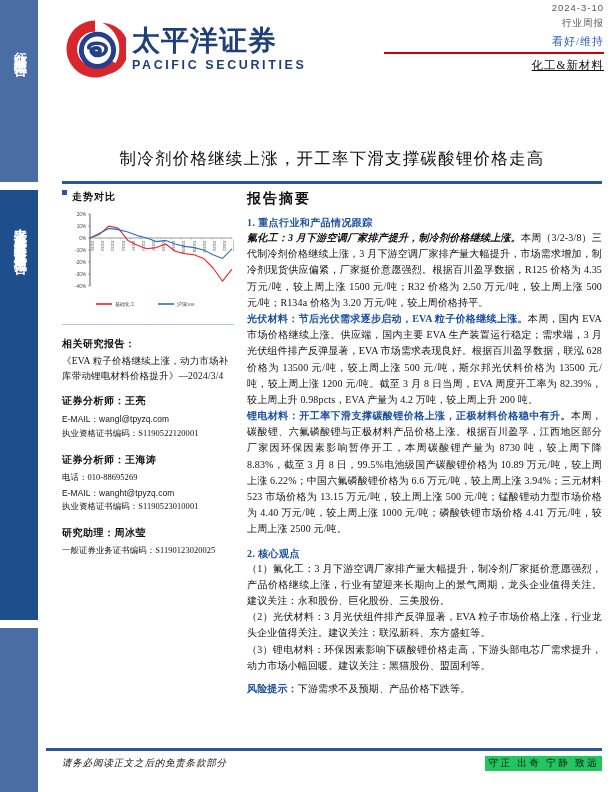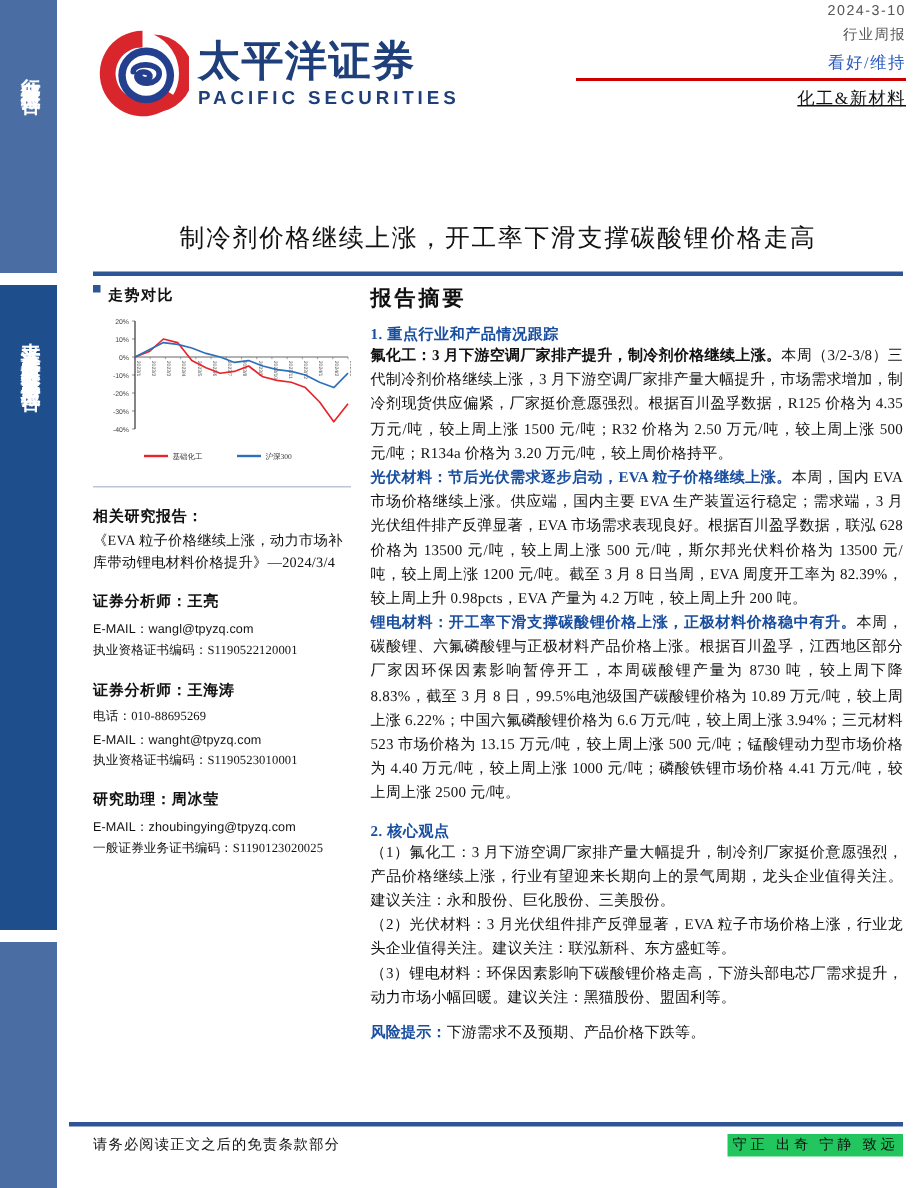--- a/index.html
+++ b/index.html
@@ -272,20 +272,21 @@
     top: 756px;
     width: 540px;
     display: flex;
     justify-content: space-between;
     align-items: center;
   }
   .foot-left {
     font-size: 9.5px;
     color: #111111;
     letter-spacing: 0.8px;
+    font-style: italic;
   }
   .foot-right {
     font-size: 9.5px;
     color: #111111;
     letter-spacing: 2.5px;
     background: #22c55e;
     padding: 1px 3px;
   }
 </style>
 </head>
@@ -402,31 +403,30 @@
         <div class="an-line-cn">执业资格证书编码：S1190522120001</div>
       </div>
       <div class="an-block">
         <div class="an-name">证券分析师：王海涛</div>
         <div class="an-line-cn">电话：010-88695269</div>
         <div class="an-line">E-MAIL：wanght@tpyzq.com</div>
         <div class="an-line-cn">执业资格证书编码：S1190523010001</div>
       </div>
       <div class="an-block">
         <div class="an-name">研究助理：周冰莹</div>
-        <div class="an-line">E-MAIL：zhoubingying@tpyzq.com</div>
         <div class="an-line-cn">一般证券业务证书编码：S1190123020025</div>
       </div>
     </div>
 </div>
 
 <div class="col-right">
   <div class="sum-title">报告摘要</div>
   <div class="sum-h">1. 重点行业和产品情况跟踪</div>
   <div id="summary-blocks">
-      <p class="sum-p"><span class="blk-b" style="color: rgb(17, 17, 17);">氟化工：3 月下游空调厂家排产提升，制冷剂价格继续上涨。</span><span>本周（3/2-3/8）三代制冷剂价格继续上涨，3 月下游空调厂家排产量大幅提升，市场需求增加，制冷剂现货供应偏紧，厂家挺价意愿强烈。根据百川盈孚数据，R125 价格为 4.35 万元/吨，较上周上涨 1500 元/吨；R32 价格为 2.50 万元/吨，较上周上涨 500 元/吨；R134a 价格为 3.20 万元/吨，较上周价格持平。</span></p>
+      <p class="sum-p"><span class="blk-b" style="color: rgb(17, 17, 17); font-style: italic;">氟化工：3 月下游空调厂家排产提升，制冷剂价格继续上涨。</span><span>本周（3/2-3/8）三代制冷剂价格继续上涨，3 月下游空调厂家排产量大幅提升，市场需求增加，制冷剂现货供应偏紧，厂家挺价意愿强烈。根据百川盈孚数据，R125 价格为 4.35 万元/吨，较上周上涨 1500 元/吨；R32 价格为 2.50 万元/吨，较上周上涨 500 元/吨；R134a 价格为 3.20 万元/吨，较上周价格持平。</span></p>
       <p class="sum-p"><span class="blk-b" style="color: rgb(26, 79, 160);">光伏材料：节后光伏需求逐步启动，EVA 粒子价格继续上涨。</span><span>本周，国内 EVA 市场价格继续上涨。供应端，国内主要 EVA 生产装置运行稳定；需求端，3 月光伏组件排产反弹显著，EVA 市场需求表现良好。根据百川盈孚数据，联泓 628 价格为 13500 元/吨，较上周上涨 500 元/吨，斯尔邦光伏料价格为 13500 元/吨，较上周上涨 1200 元/吨。截至 3 月 8 日当周，EVA 周度开工率为 82.39%，较上周上升 0.98pcts，EVA 产量为 4.2 万吨，较上周上升 200 吨。</span></p>
       <p class="sum-p"><span class="blk-b" style="color: rgb(26, 79, 160);">锂电材料：开工率下滑支撑碳酸锂价格上涨，正极材料价格稳中有升。</span><span>本周，碳酸锂、六氟磷酸锂与正极材料产品价格上涨。根据百川盈孚，江西地区部分厂家因环保因素影响暂停开工，本周碳酸锂产量为 8730 吨，较上周下降 8.83%，截至 3 月 8 日，99.5%电池级国产碳酸锂价格为 10.89 万元/吨，较上周上涨 6.22%；中国六氟磷酸锂价格为 6.6 万元/吨，较上周上涨 3.94%；三元材料 523 市场价格为 13.15 万元/吨，较上周上涨 500 元/吨；锰酸锂动力型市场价格为 4.40 万元/吨，较上周上涨 1000 元/吨；磷酸铁锂市场价格 4.41 万元/吨，较上周上涨 2500 元/吨。</span></p>
     </div>
   <div class="gap"></div>
   <div class="sum-h">2. 核心观点</div>
   <div id="summary-points">
       <p class="sum-p">（1）氟化工：3 月下游空调厂家排产量大幅提升，制冷剂厂家挺价意愿强烈，产品价格继续上涨，行业有望迎来长期向上的景气周期，龙头企业值得关注。建议关注：永和股份、巨化股份、三美股份。</p>
       <p class="sum-p">（2）光伏材料：3 月光伏组件排产反弹显著，EVA 粒子市场价格上涨，行业龙头企业值得关注。建议关注：联泓新科、东方盛虹等。</p>
       <p class="sum-p">（3）锂电材料：环保因素影响下碳酸锂价格走高，下游头部电芯厂需求提升，动力市场小幅回暖。建议关注：黑猫股份、盟固利等。</p>
     </div>

